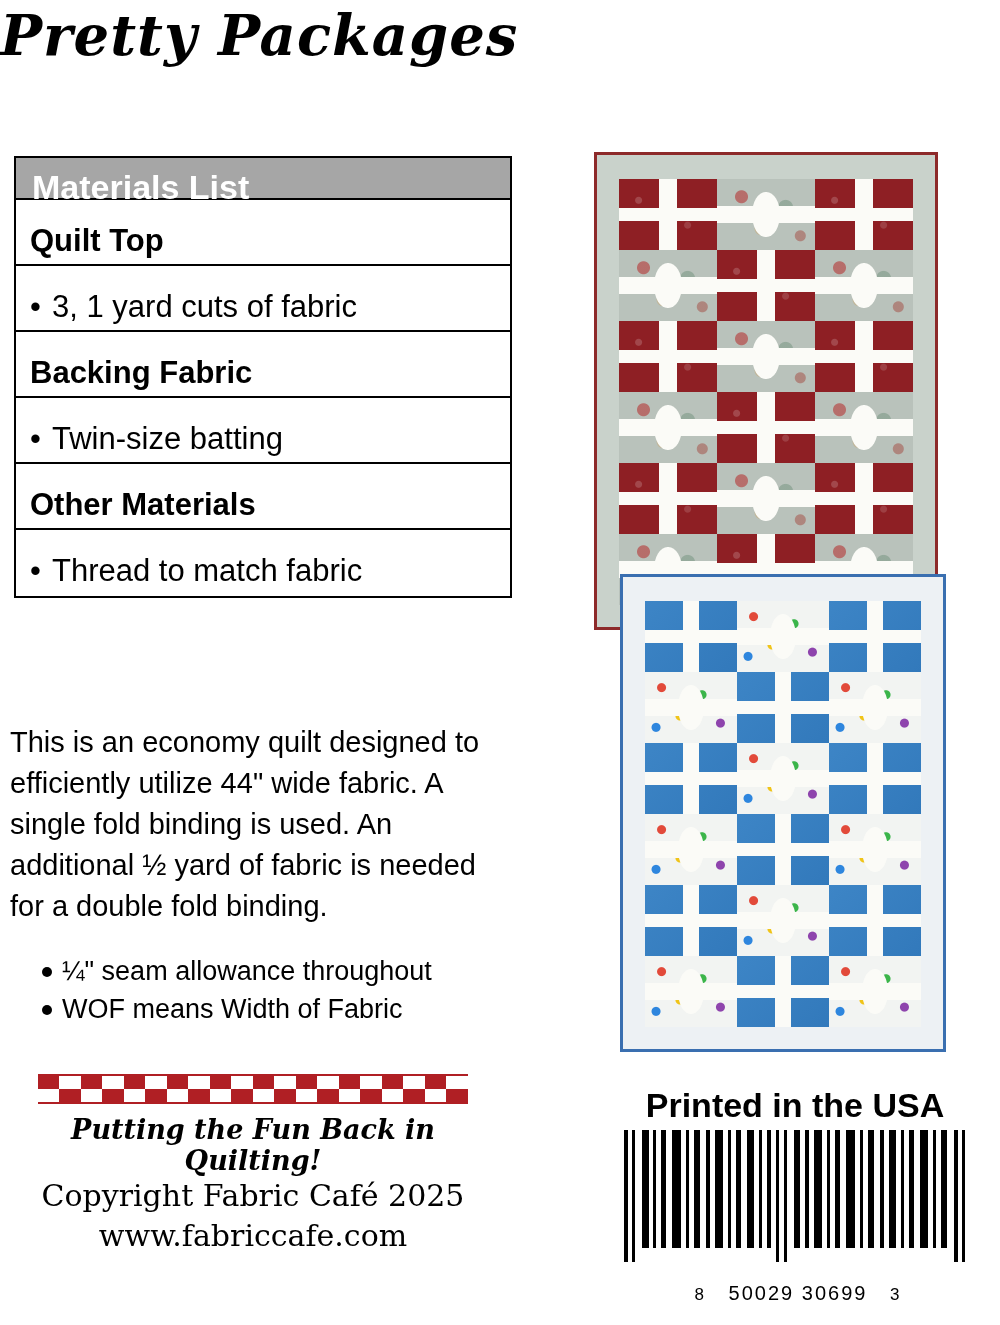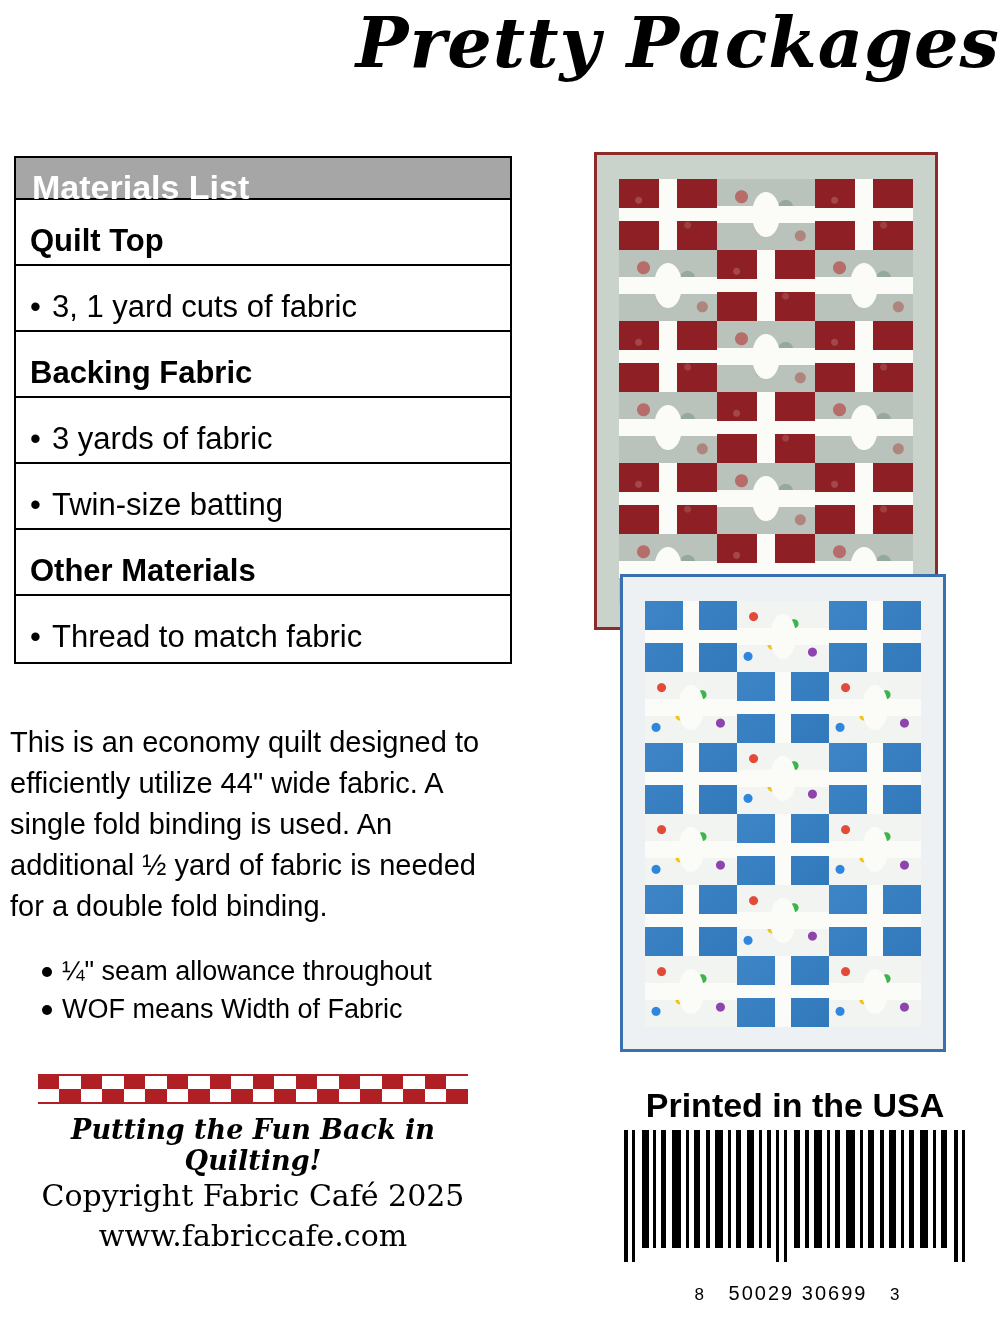--- a/index.html
+++ b/index.html
@@ -15,23 +15,23 @@
     color: #000000;
     overflow: hidden;
   }
 
   
   .title {
     position: absolute;
     top: 6px;
     left: 0;
     width: 1000px;
-    text-align: right;
+    text-align: left;
     font-family: "DejaVu Serif", serif;
-    font-size: 70px;
+    font-size: 56px;
     font-weight: bold;
     font-style: italic;
     letter-spacing: 1px;
     color: #000;
     line-height: 1.05;
     white-space: nowrap;
   }
 
   
   .materials {
@@ -278,21 +278,20 @@
 
 <div class="title">Pretty Packages</div>
 
 <div class="materials">
   <div class="materials-header">Materials List</div>
 
   <div class="mat-row head">Quilt Top</div>
   <div class="mat-row bullet"><span class="bul">•</span><span>3, 1 yard cuts of fabric</span></div>
 
   <div class="mat-row head">Backing Fabric</div>
-  <div class="mat-row bullet"><span class="bul">•</span><span>3 yards of fabric</span></div>
 
   <div class="mat-row bullet"><span class="bul">•</span><span>Twin-size batting</span></div>
   <div class="mat-row head">Other Materials</div>
   <div class="mat-row bullet"><span class="bul">•</span><span>Thread to match fabric</span></div>
 </div>
 
 <div class="para">This is an economy quilt designed to efficiently utilize 44" wide fabric. A single fold binding is used. An additional ½ yard of fabric is needed for a double fold binding.</div>
 
 <div class="notes">
   <div class="n-item"><span class="dot"></span><span>¼" seam allowance throughout</span></div>

